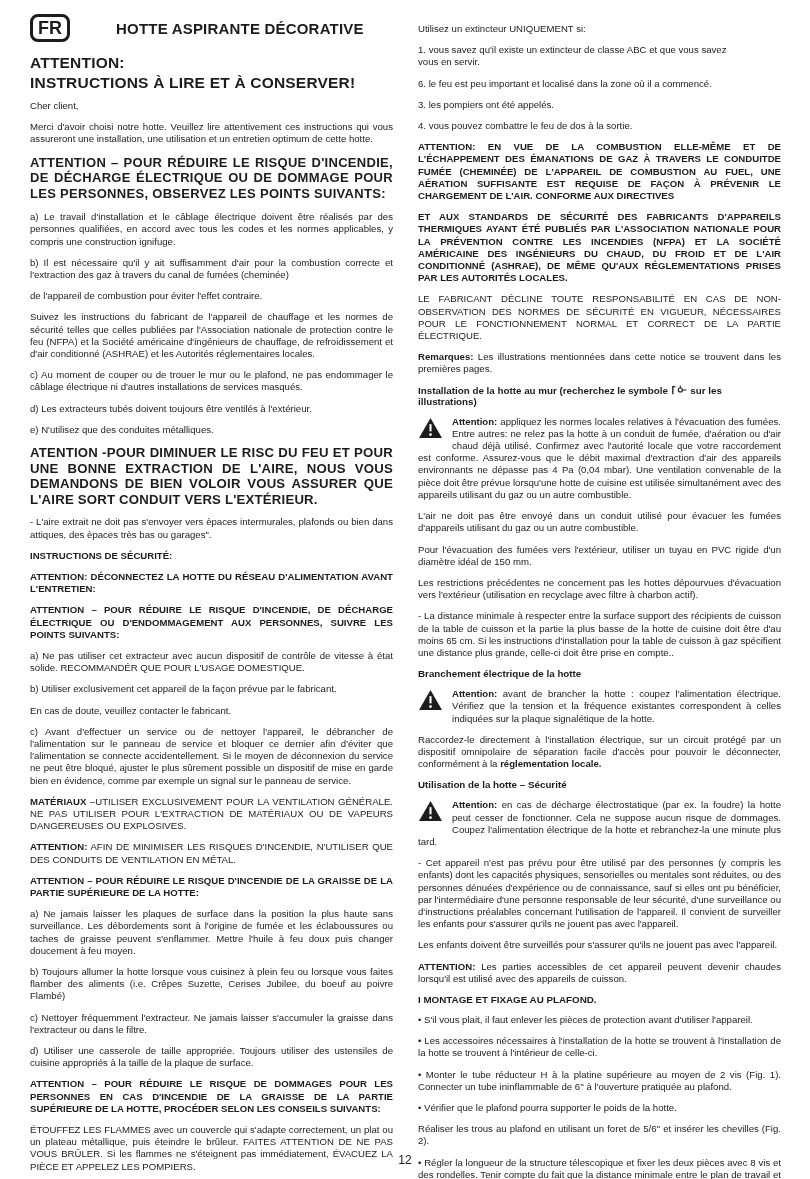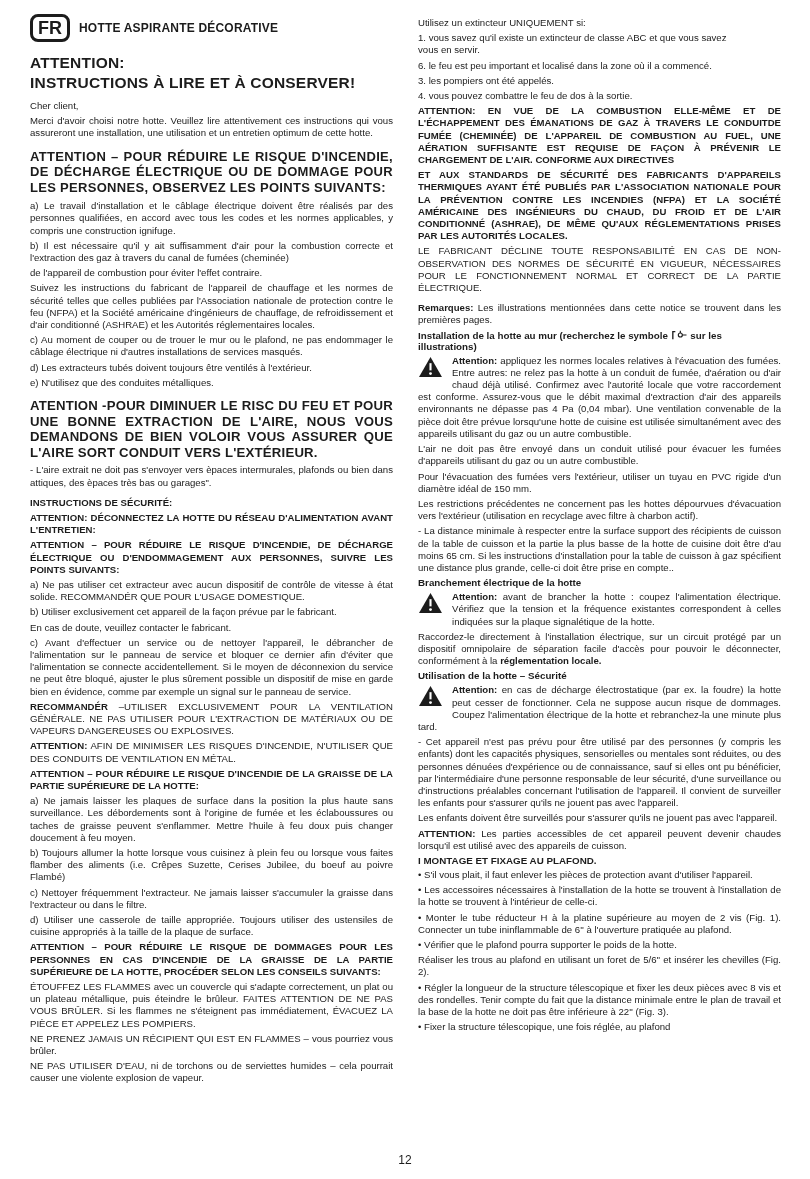--- a/index.html
+++ b/index.html
@@ -6,25 +6,25 @@
   html,body { background:#e9e9e9; }
   .page {
     width:810px; height:1179px; margin:0 auto; background:#ffffff; color:#1c1c1c;
     font-family:"Liberation Sans","DejaVu Sans",sans-serif;
     position:relative; overflow:hidden;
   }
   .cols { display:flex; gap:25px; padding:14px 30px 0 30px; }
   .col { width:363px; flex:0 0 363px; }
   .hdr { display:flex; align-items:center; gap:9px; margin-bottom:12px; }
   .badge { border:3px solid #1c1c1c; border-radius:8px; font-weight:bold; font-size:18px; padding:2px 5px; line-height:1; }
-  .hdr-title { font-size:12px; font-weight:bold; letter-spacing:0.2px; }
+  .hdr-title { font-size:15px; font-weight:bold; letter-spacing:0.2px;margin-left:37px; }
   .h1 { font-size:15.5px; font-weight:bold; margin:9px 0 2px; letter-spacing:0.2px; }
   .h2 { font-size:13px; font-weight:bold; line-height:1.22; margin:9px 0 4px; text-align:justify; letter-spacing:0.3px; }
   .h3 { font-size:13.2px; font-weight:bold; line-height:1.18; margin:9px 0 4px; text-align:justify; letter-spacing:0.2px; }
-  .para { font-size:9.6px; line-height:12.2px; margin:3px 0; }
+  .para { font-size:9.6px; line-height:12.2px; margin:9px 0; }
   .j { text-align:justify; }
   .b { font-weight:bold; }
   .rh { font-size:9.8px; font-weight:bold; margin:0 0 2px; }
   .mt { margin-top:8px; }
   .warn { overflow:hidden; }
   .warn::after { content:""; display:block; clear:both; }
   .warn-icon { float:left; margin:1px 8px 1px 0; width:26px; }
   .inline-icon svg { vertical-align:-1px; }
   .boxed { display:inline-block; border:1px solid #1c1c1c; font-size:8px; padding:0 2px; line-height:10px; vertical-align:baseline; }
   .pageno { position:absolute; bottom:12px; left:0; right:0; text-align:center; font-size:12px; }
@@ -54,21 +54,21 @@
       <p class="para">e) N'utilisez que des conduites métalliques.</p>
       <h3 class="h3">ATENTION -POUR DIMINUER LE RISC DU FEU ET POUR UNE BONNE EXTRACTION DE L'AIRE, NOUS VOUS DEMANDONS DE BIEN VOLOIR VOUS ASSURER QUE L'AIRE SORT CONDUIT VERS L'EXTÉRIEUR.</h3>
       <p class="para j">- L'aire extrait ne doit pas s'envoyer vers èpaces intermurales, plafonds ou bien dans attiques, des èpaces très bas ou garages".</p>
       <p class="para b mt">INSTRUCTIONS DE SÉCURITÉ:</p>
       <p class="para b j">ATTENTION: DÉCONNECTEZ LA HOTTE DU RÉSEAU D'ALIMENTATION AVANT L'ENTRETIEN:</p>
       <p class="para b j">ATTENTION – POUR RÉDUIRE LE RISQUE D'INCENDIE, DE DÉCHARGE ÉLECTRIQUE OU D'ENDOMMAGEMENT AUX PERSONNES, SUIVRE LES POINTS SUIVANTS:</p>
       <p class="para j">a) Ne pas utiliser cet extracteur avec aucun dispositif de contrôle de vitesse à état solide. RECOMMANDÉR QUE POUR L'USAGE DOMESTIQUE.</p>
       <p class="para">b) Utiliser exclusivement cet appareil de la façon prévue par le fabricant.</p>
       <p class="para">En cas de doute, veuillez contacter le fabricant.</p>
       <p class="para j">c) Avant d'effectuer un service ou de nettoyer l'appareil, le débrancher de l'alimentation sur le panneau de service et bloquer ce dernier afin d'éviter que l'alimentation se connecte accidentellement. Si le moyen de déconnexion du service ne peut être bloqué, ajuster le plus sûrement possible un dispositif de mise en garde bien en évidence, comme par exemple un signal sur le panneau de service.</p>
-      <p class="para j"><span class="b">RECOMMANDÉR</span><span> –UTILISER EXCLUSIVEMENT POUR LA VENTILATION GÉNÉRALE. NE PAS UTILISER POUR L'EXTRACTION DE MATÉRIAUX OU DE VAPEURS DANGEREUSES OU EXPLOSIVES.</span></p>
+      <p class="para j"><span class="b">MATÉRIAUX</span><span> –UTILISER EXCLUSIVEMENT POUR LA VENTILATION GÉNÉRALE. NE PAS UTILISER POUR L'EXTRACTION DE MATÉRIAUX OU DE VAPEURS DANGEREUSES OU EXPLOSIVES.</span></p>
       <p class="para j"><span class="b">ATTENTION:</span><span> AFIN DE MINIMISER LES RISQUES D'INCENDIE, N'UTILISER QUE DES CONDUITS DE VENTILATION EN MÉTAL.</span></p>
       <p class="para b j">ATTENTION – POUR RÉDUIRE LE RISQUE D'INCENDIE DE LA GRAISSE DE LA PARTIE SUPÉRIEURE DE LA HOTTE:</p>
       <p class="para j">a) Ne jamais laisser les plaques de surface dans la position la plus haute sans surveillance. Les débordements sont à l'origine de fumée et les éclaboussures ou taches de graisse peuvent s'enflammer. Mettre l'huile à feu doux puis changer doucement à feu moyen.</p>
       <p class="para j">b) Toujours allumer la hotte lorsque vous cuisinez à plein feu ou lorsque vous faites flamber des aliments (i.e. Crêpes Suzette, Cerises Jubilee, du boeuf au poivre Flambé)</p>
       <p class="para j">c) Nettoyer fréquemment l'extracteur. Ne jamais laisser s'accumuler la graisse dans l'extracteur ou dans le filtre.</p>
       <p class="para j">d) Utiliser une casserole de taille appropriée. Toujours utiliser des ustensiles de cuisine appropriés à la taille de la plaque de surface.</p>
       <p class="para b j">ATTENTION – POUR RÉDUIRE LE RISQUE DE DOMMAGES POUR LES PERSONNES EN CAS D'INCENDIE DE LA GRAISSE DE LA PARTIE SUPÉRIEURE DE LA HOTTE, PROCÉDER SELON LES CONSEILS SUIVANTS:</p>
       <p class="para j">ÉTOUFFEZ LES FLAMMES avec un couvercle qui s'adapte correctement, un plat ou un plateau métallique, puis éteindre le brûleur. FAITES ATTENTION DE NE PAS VOUS BRÛLER. Si les flammes ne s'éteignent pas immédiatement, ÉVACUEZ LA PIÈCE ET APPELEZ LES POMPIERS.</p>
       <p class="para j">NE PRENEZ JAMAIS UN RÉCIPIENT QUI EST EN FLAMMES – vous pourriez vous brûler.</p>
       <p class="para j">NE PAS UTILISER D'EAU, ni de torchons ou de serviettes humides – cela pourrait causer une violente explosion de vapeur.</p>

